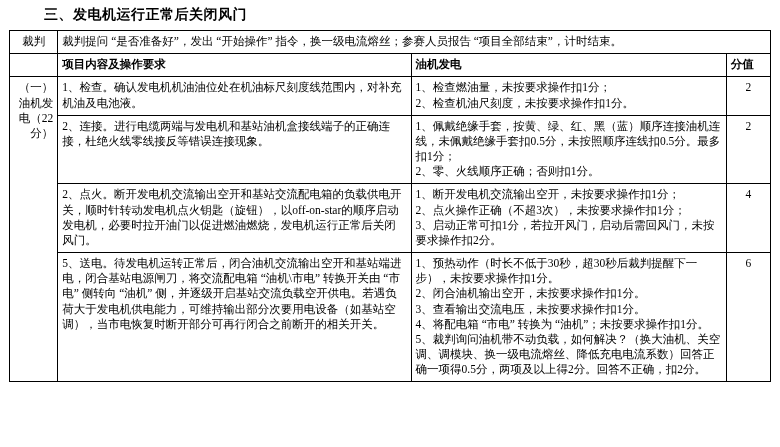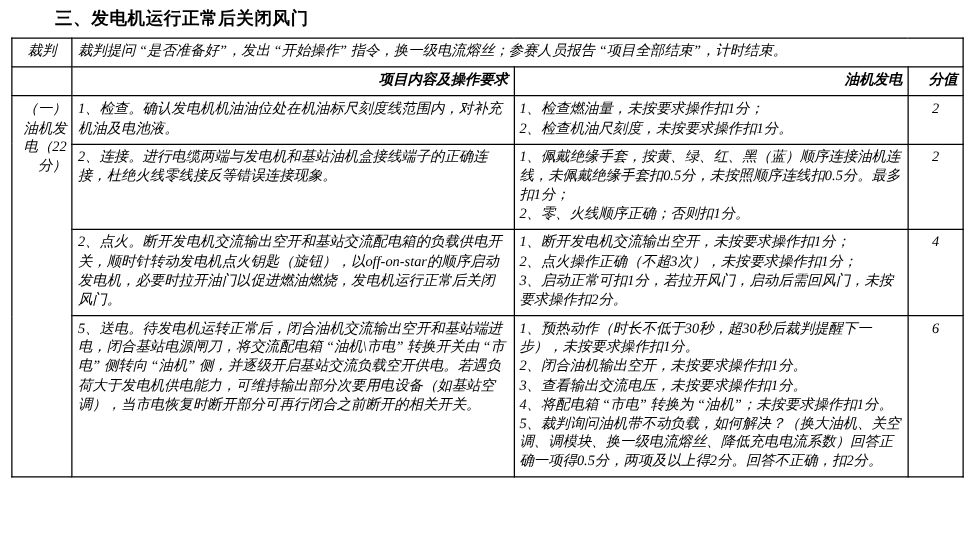--- a/index.html
+++ b/index.html
@@ -33,39 +33,38 @@
     width: 762px;
     margin-left: 9px;
     table-layout: fixed;
   }
   table.main td, table.main th {
     border: 1px solid #000000;
     vertical-align: top;
     padding: 3px 4px 4px 4px;
     font-size: 11.5px;
     line-height: 1.32;
-    font-style: italic;
   }
   .col-judge { width: 46px; }
   .col-content { width: 336px; }
   .col-detail { width: 300px; }
   .col-score { width: 42px; }
 
   .judge-cell {
     text-align: center;
     font-size: 11.5px;
     padding-top: 4px;
   }
   .notice-row td {
     padding: 4px 5px 5px 5px;
     font-size: 11.5px;
     line-height: 1.35;
   }
   .hdr td {
-    text-align: right;
+    text-align: left;
     font-weight: bold;
     font-size: 12px;
     padding: 5px 2px;
     vertical-align: middle;
   }
   .score-cell {
     text-align: center;
     font-size: 11.5px;
     padding-top: 4px;
   }

